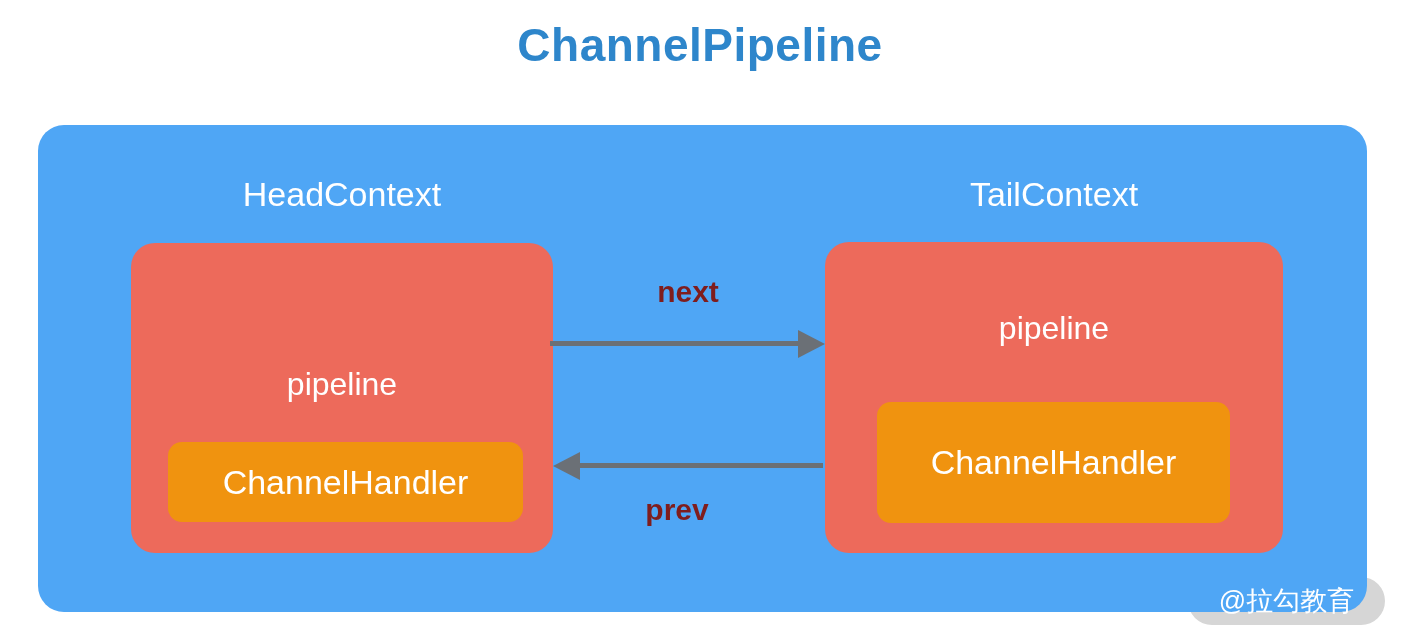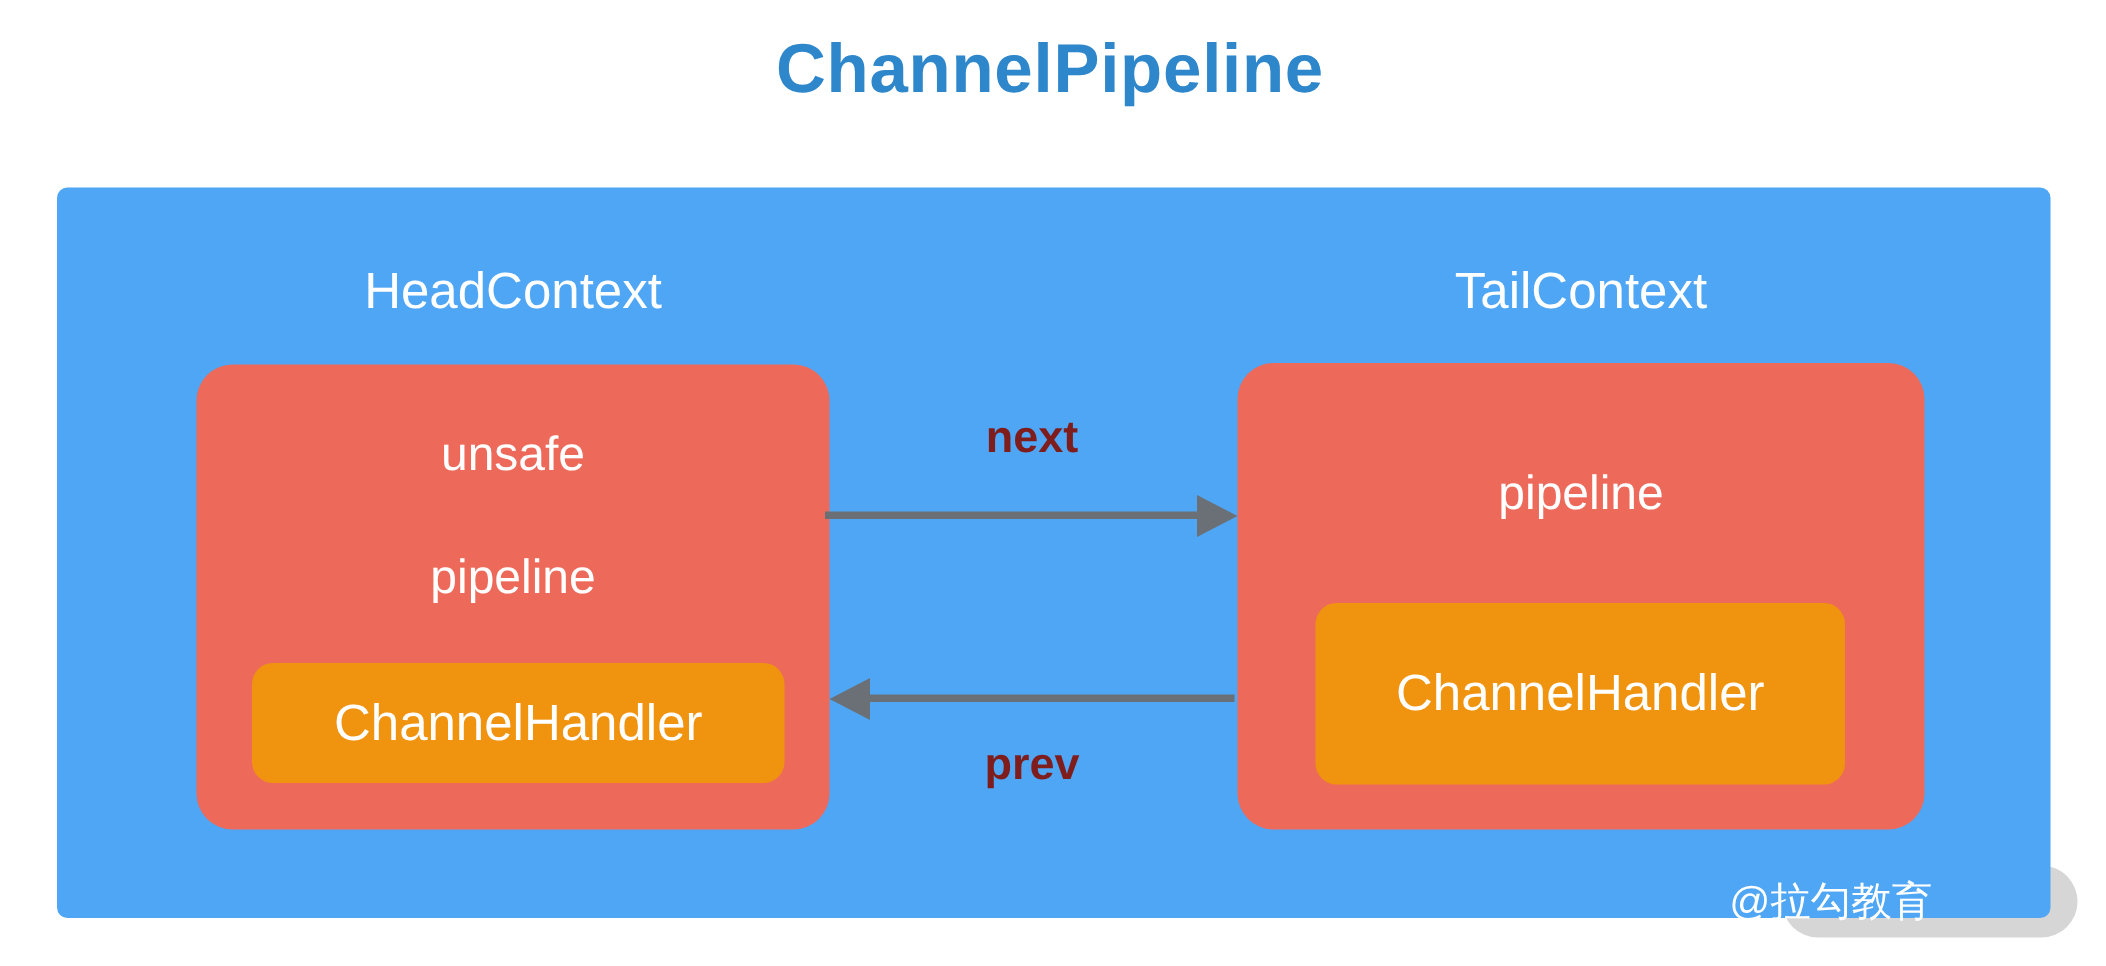--- a/index.html
+++ b/index.html
@@ -14,28 +14,28 @@
     position: absolute; left: 12px; top: 18px; width: 1376px;
     text-align: center; font-size: 46px; font-weight: 700;
     color: #2E86CB; letter-spacing: 0.5px; z-index: 2;
   }
 
   .watermark-pill {
     position: absolute; left: 1188px; top: 577px; width: 197px; height: 48px;
     background: #D6D6D6; border-radius: 24px; z-index: 0;
   }
   .watermark-text {
-    position: absolute; left: 1122px; top: 577px; width: 197px; height: 48px;
+    position: absolute; left: 1188px; top: 577px; width: 197px; height: 48px;
     line-height: 48px; text-align: center; color: #ffffff;
     font-size: 27px; font-weight: 500; z-index: 3;
   }
 
   .container {
     position: absolute; left: 38px; top: 125px; width: 1329px; height: 487px;
-    background: #4FA6F5; border-radius: 7px; z-index: 1;
+    background: #4FA6F5; border-radius: 26px; z-index: 1;
   }
 
   .ctx-label {
     position: absolute; top: 50px; text-align: center;
     color: #ffffff; font-size: 34px; font-weight: 500;
   }
   .ctx-label.head { left: 93px; width: 422px; }
   .ctx-label.tail { left: 787px; width: 458px; }
 
   .ctx-box {
@@ -73,38 +73,37 @@
     left: 515px; top: 327px;
     border-top: 14px solid transparent; border-bottom: 14px solid transparent;
     border-right: 27px solid #6B7076;
   }
 
   .arrow-label {
     position: absolute; width: 270px; text-align: center;
     color: #7f1d1d; font-size: 30px; font-weight: 600;
   }
   .next-label { left: 515px; top: 150px; }
-  .prev-label { left: 515px; top: 368px; }
+  .prev-label { left: 504px; top: 368px; }
 </style>
 </head>
 <body>
 
 <div class="page">
 
   <h1 class="title">ChannelPipeline</h1>
 
   <div class="watermark-pill"></div>
 
   <div class="container">
 
     <div class="ctx-label head">HeadContext</div>
     <div class="ctx-label tail">TailContext</div>
 
     <div class="ctx-box head-box">
-      <div class="field f-unsafe">unsafe</div>
       <div class="field f-pipeline">pipeline</div>
       <div class="handler head-handler">ChannelHandler</div>
     </div>
 
     <div class="ctx-box tail-box">
       <div class="field f-tail-pipeline">pipeline</div>
       <div class="handler tail-handler">ChannelHandler</div>
     </div>
 
     <div class="arrow-label next-label">next</div>

